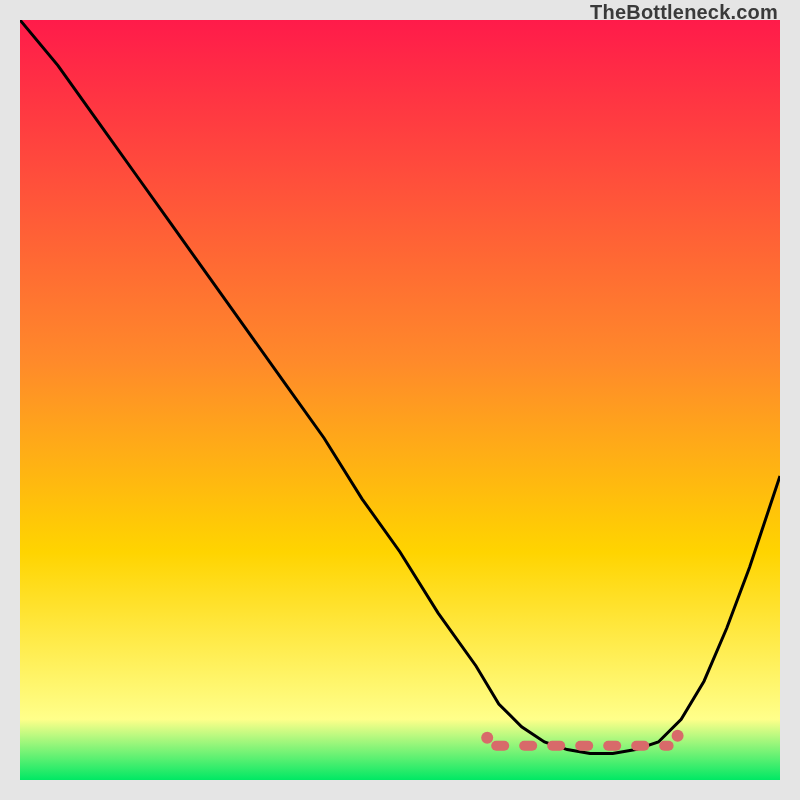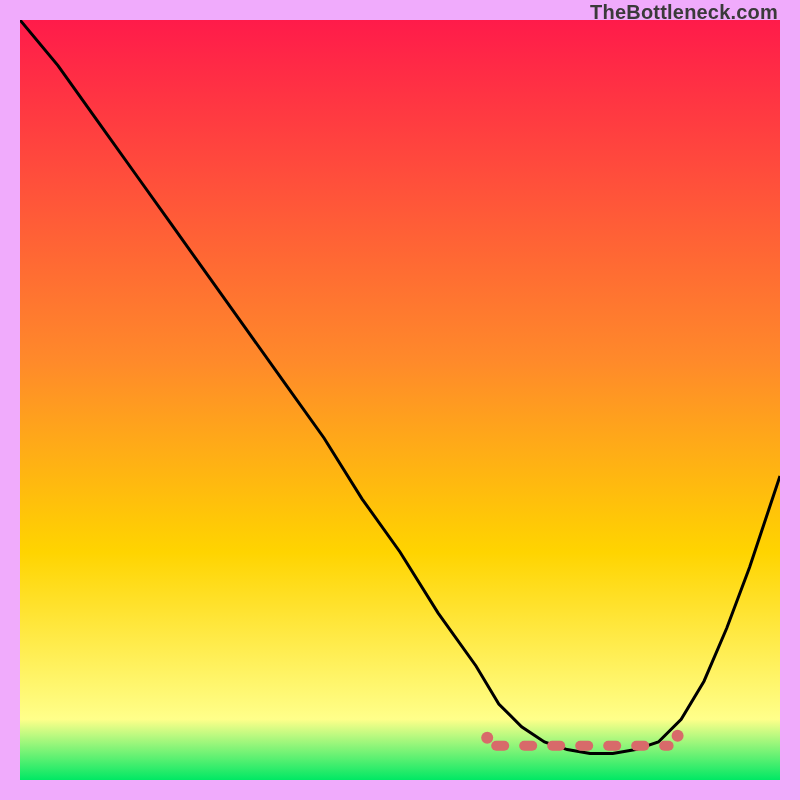--- a/index.html
+++ b/index.html
@@ -1,21 +1,21 @@
 <!DOCTYPE html>
 <html><head>
 <meta charset="utf-8">
 <style>
   * { margin: 0; padding: 0; box-sizing: border-box; }
   html, body { width: 800px; height: 800px; overflow: hidden; background: #fff; }
   .stage {
     position: relative;
     width: 800px;
     height: 800px;
-    background: #f0abfc;
+    background: #e5e5e5;
   }
   .plot {
     position: absolute;
     left: 20px;
     top: 20px;
     width: 760px;
     height: 760px;
     overflow: hidden;
   }
   .gradient {

